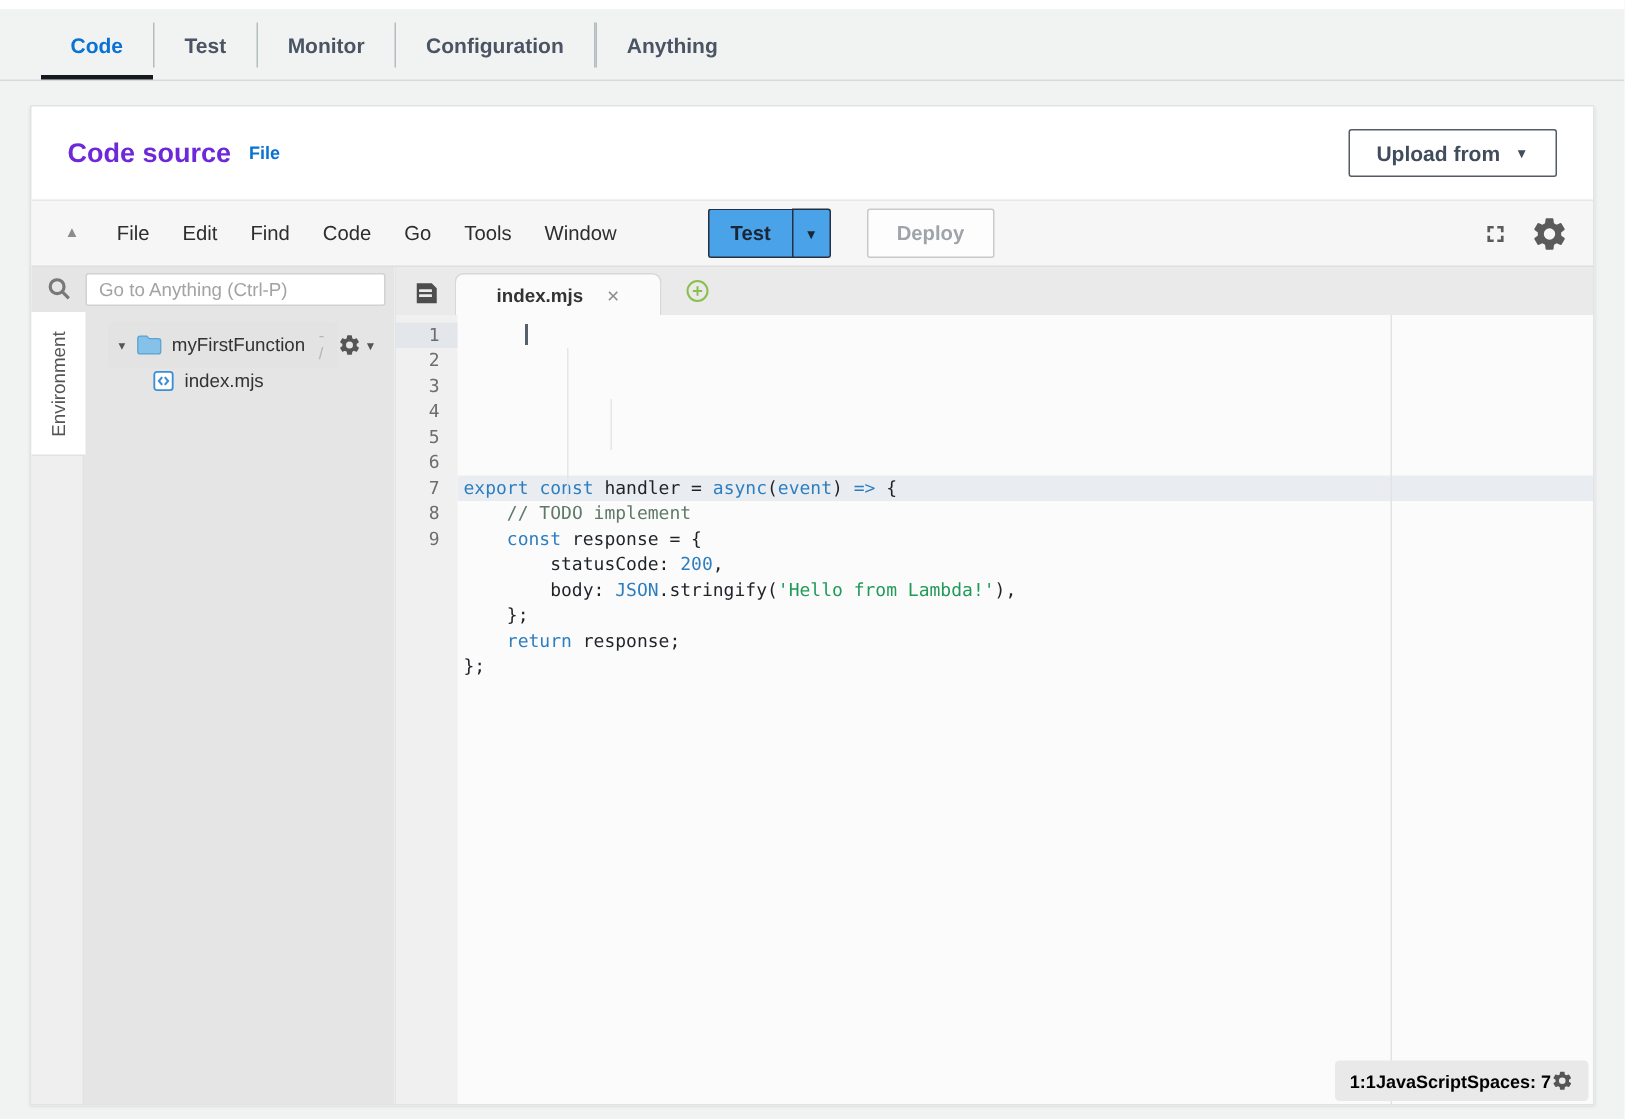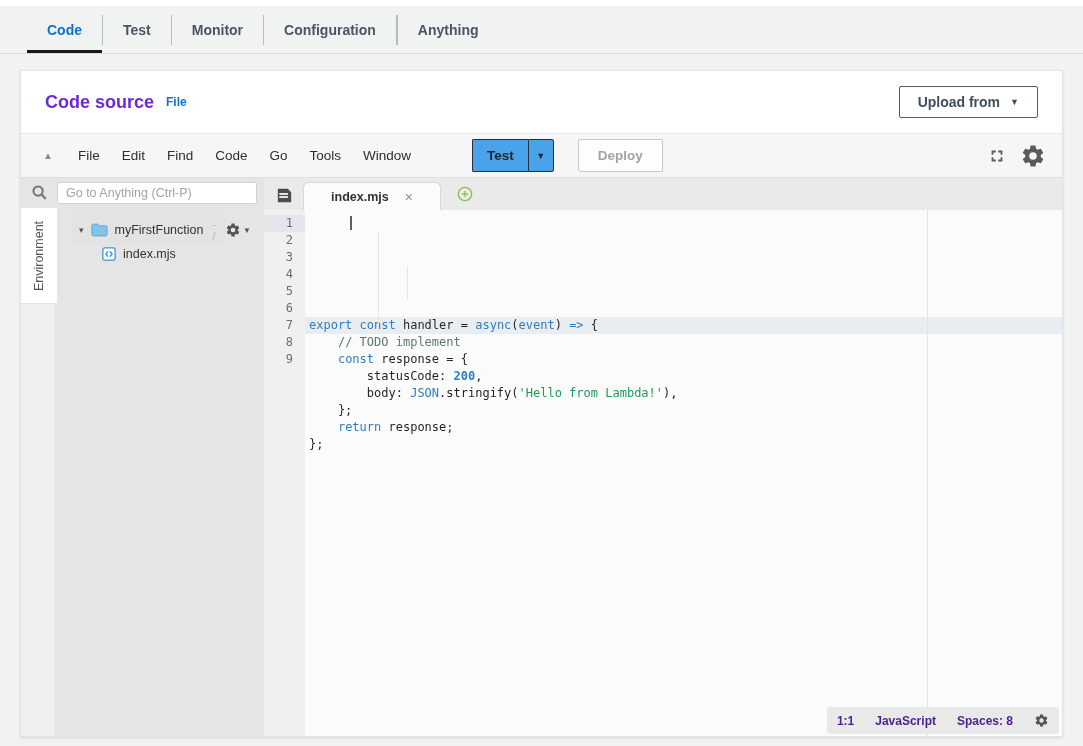--- a/index.html
+++ b/index.html
@@ -68,26 +68,26 @@
   .gutter div { height:17px; }
   .gutter div.hl { background:#e3e7eb; margin-right:-12px; padding-right:12px; }
   .code-lines { flex:1; padding-top:5px; position:relative; white-space:pre; overflow:hidden; }
   .cl { height:17px; padding-left:4px; }
   .cl.hl { background:#e9edf1; }
   .print-margin { position:absolute; left:622px; top:0; bottom:0; width:1px; background:#e3e3e3; }
   .indent-guide { position:absolute; width:1px; background:#e6e6e6; }
   .cursor-caret { position:absolute; left:45px; top:6px; width:2px; height:14px; background:#55606b; }
   .c-keyword { color:var(--kw); }
   .c-support { color:var(--kw); }
-  .c-number { color:var(--num);font-weight:bold; }
+  .c-number { color:var(--num); }
   .c-string { color:var(--str); }
   .c-comment { color:var(--com); }
   .c-text { color:#1f2328; }
 
-  .statusbar { position:absolute; right:3px; bottom:2px; height:27px; background:#e9e9e9; border-radius:3px; display:flex; align-items:center; gap:21px; padding:0 10px; font-size:12px; font-weight:700; color:#4c1d95; }
+  .statusbar { position:absolute; right:3px; bottom:2px; height:27px; background:#e9e9e9; border-radius:3px; display:flex; align-items:center; padding:0 10px; font-size:12px; font-weight:700; color:#000000; }
   .status-item { cursor:pointer; }
   .status-gear { display:flex; color:#555; cursor:pointer; }
 </style>
 </head>
 <body>
 
 <div class="top-white-strip"></div>
 
 <div class="topnav">
   <div class="tab active">Code</div>
@@ -231,21 +231,21 @@
           <div class="print-margin"></div>
           <div class="indent-guide" style="left:73px; top:22px; height:102px;"></div>
           <div class="indent-guide" style="left:102px; top:56px; height:34px;"></div>
           <div class="cursor-caret"></div>
         <div class="cl hl"><span class="c-keyword">export</span><span class="c-text"> </span><span class="c-keyword">const</span><span class="c-text"> handler = </span><span class="c-keyword">async</span><span class="c-text">(</span><span class="c-keyword">event</span><span class="c-text">) </span><span class="c-keyword">=&gt;</span><span class="c-text"> {</span></div><div class="cl"><span class="c-text">    </span><span class="c-comment">// TODO implement</span></div><div class="cl"><span class="c-text">    </span><span class="c-keyword">const</span><span class="c-text"> response = {</span></div><div class="cl"><span class="c-text">        statusCode: </span><span class="c-number">200</span><span class="c-text">,</span></div><div class="cl"><span class="c-text">        body: </span><span class="c-support">JSON</span><span class="c-text">.stringify(</span><span class="c-string">'Hello from Lambda!'</span><span class="c-text">),</span></div><div class="cl"><span class="c-text">    };</span></div><div class="cl"><span class="c-text">    </span><span class="c-keyword">return</span><span class="c-text"> response;</span></div><div class="cl"><span class="c-text">};</span></div><div class="cl"></div></div>
       </div>
 
       <div class="statusbar">
         <span class="status-item">1:1</span>
         <span class="status-item">JavaScript</span>
-        <span class="status-item">Spaces: 8</span>
+        <span class="status-item">Spaces: 7</span>
         <span class="status-gear">
           <svg width="15" height="15" viewBox="0 0 24 24" fill="currentColor">
               <path d="M19.14,12.94a7.07,7.07,0,0,0,.06-.94,7.07,7.07,0,0,0-.06-.94l2.03-1.58a.5.5,0,0,0,.12-.64l-1.92-3.32a.5.5,0,0,0-.61-.22l-2.39.96a7.23,7.23,0,0,0-1.62-.94l-.36-2.54a.5.5,0,0,0-.5-.42H10.11a.5.5,0,0,0-.5.42L9.25,5.32a7.23,7.23,0,0,0-1.62.94l-2.39-.96a.5.5,0,0,0-.61.22L2.71,8.84a.5.5,0,0,0,.12.64l2.03,1.58a7.07,7.07,0,0,0-.06.94,7.07,7.07,0,0,0,.06.94L2.83,14.52a.5.5,0,0,0-.12.64l1.92,3.32a.5.5,0,0,0,.61.22l2.39-.96a7.23,7.23,0,0,0,1.62.94l.36,2.54a.5.5,0,0,0,.5.42h3.84a.5.5,0,0,0,.5-.42l.36-2.54a7.23,7.23,0,0,0,1.62-.94l2.39.96a.5.5,0,0,0,.61-.22l1.92-3.32a.5.5,0,0,0-.12-.64ZM12,15.5A3.5,3.5,0,1,1,15.5,12,3.5,3.5,0,0,1,12,15.5Z"></path>
             </svg>
         </span>
       </div>
     </div>
 
   </div>
 </div>

